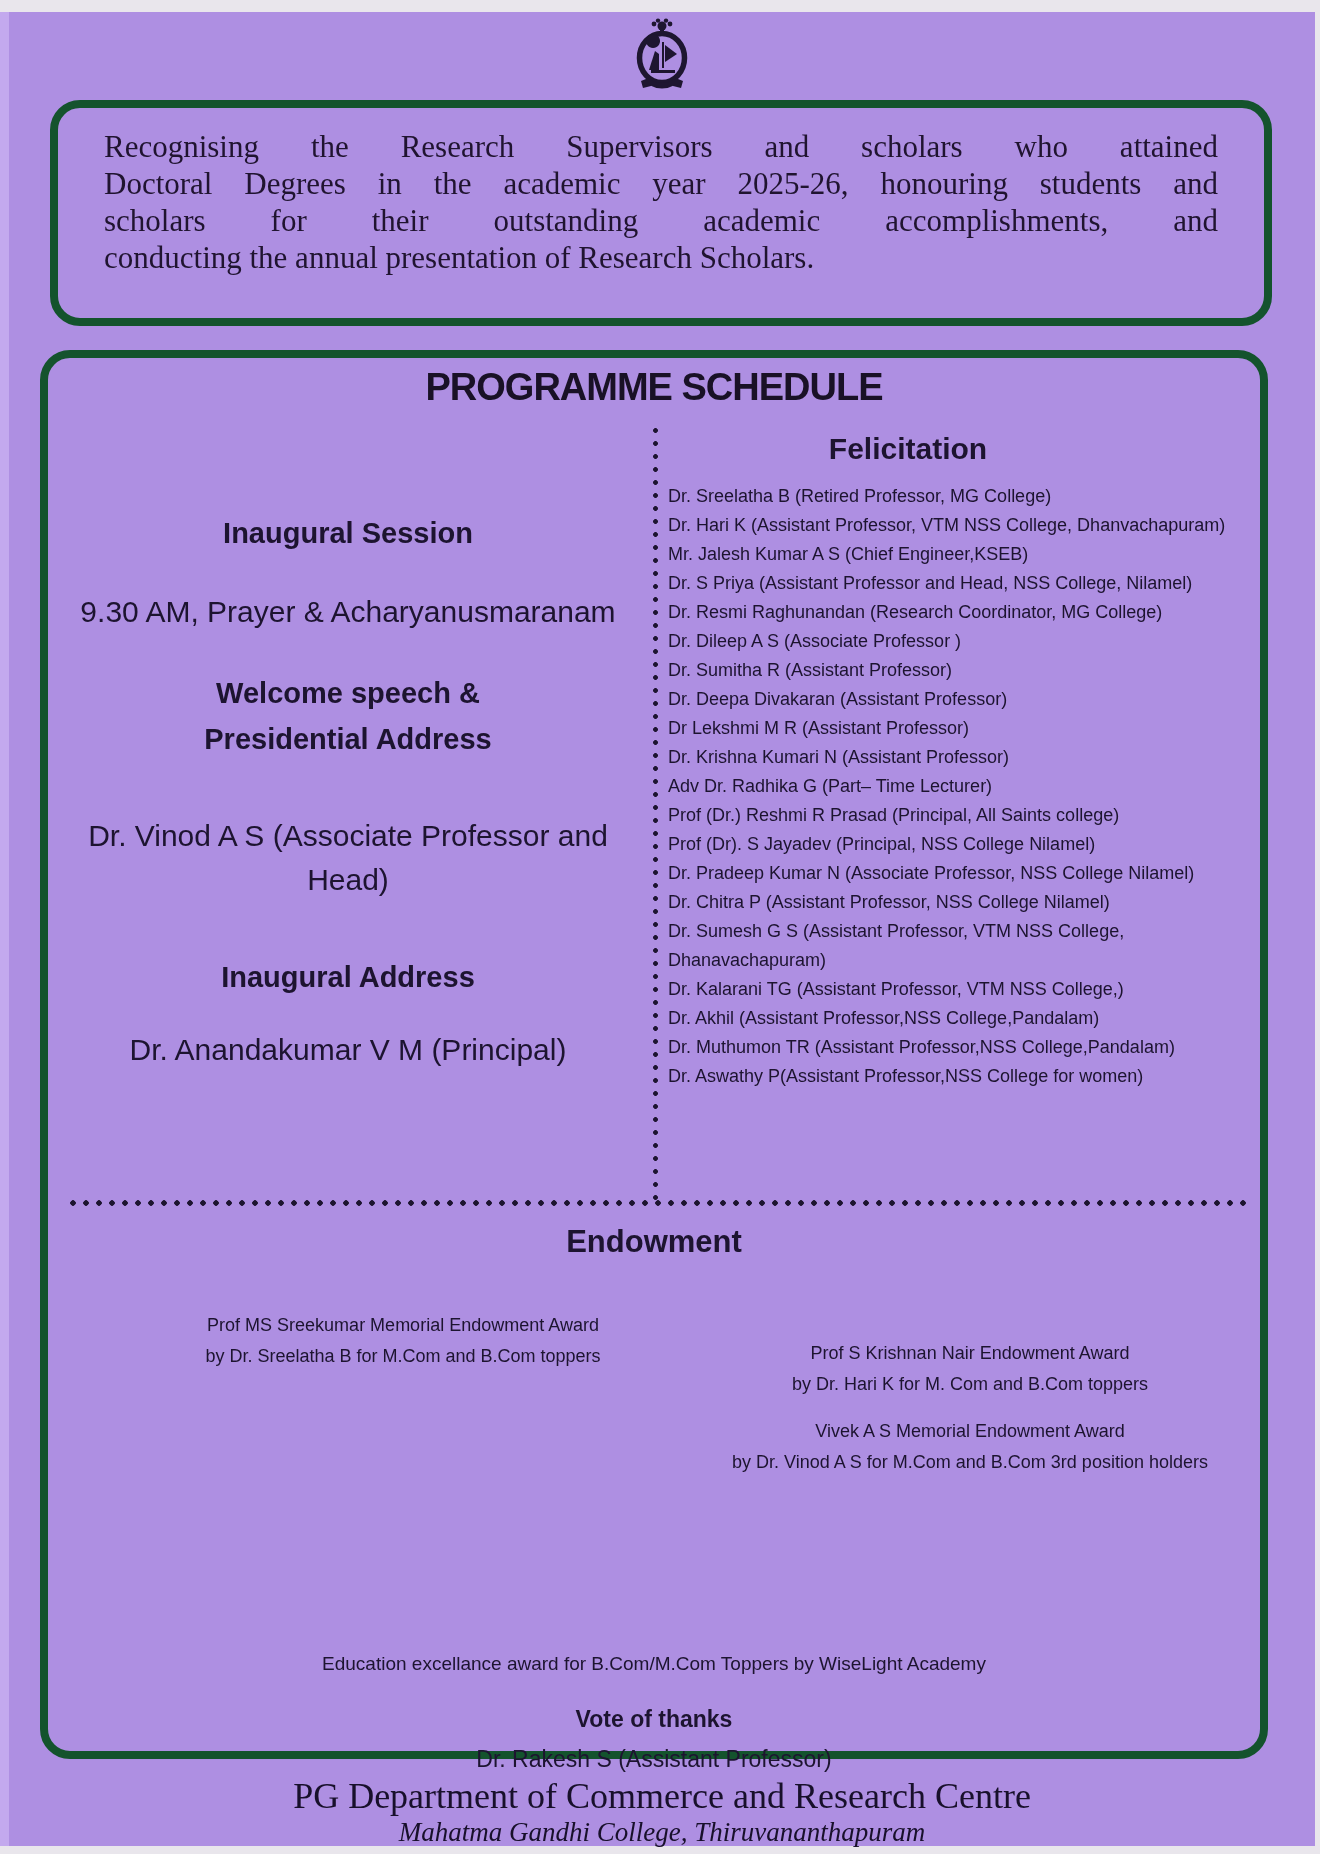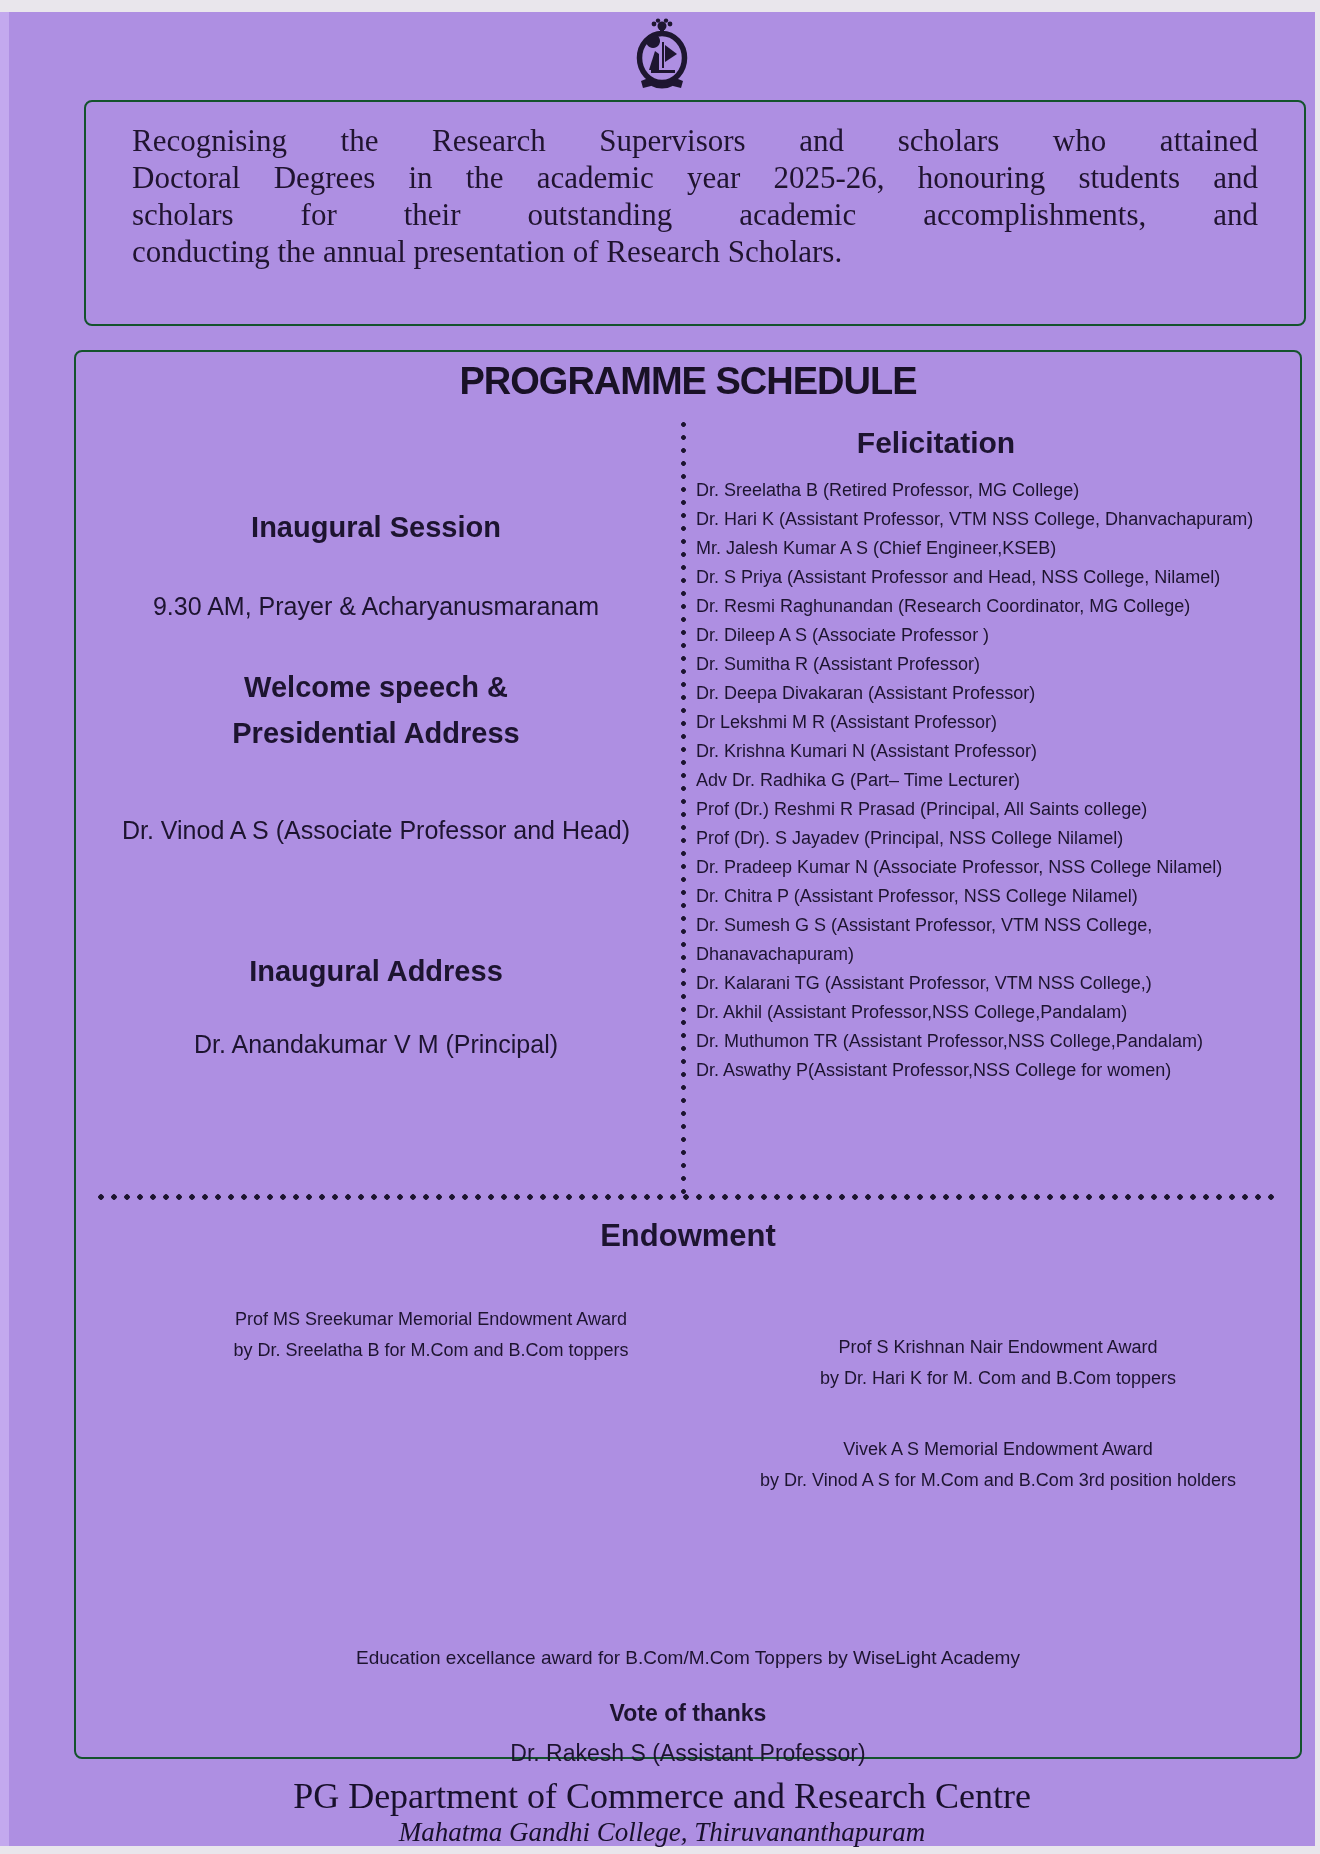--- a/index.html
+++ b/index.html
@@ -4,21 +4,21 @@
 <style>
   html,body{margin:0;padding:0;}
   body{width:1320px;height:1854px;position:relative;background:#e9e6ec;
        font-family:"Liberation Sans","DejaVu Sans",sans-serif;color:#1d1430;
        overflow:hidden;}
   .edge-left{position:absolute;left:0;top:12px;width:9px;bottom:8px;background:#c3a9ee;}
   .poster{position:absolute;left:9px;top:12px;right:5px;bottom:8px;background:#ae8fe2;}
 
   .logo{position:absolute;top:6px;left:50%;transform:translateX(-50%);width:62px;height:74px;}
 
-  .box{position:absolute;border:2px solid #14532d;border-radius:8px;background:transparent;box-sizing:border-box;margin-left:34px;}
+  .box{position:absolute;border:8px solid #14532d;border-radius:30px;background:transparent;box-sizing:border-box;}
   .intro-box{left:41px;top:88px;width:1222px;height:226px;padding:20px 46px;
              font-family:"Liberation Serif","DejaVu Serif",serif;font-size:31px;line-height:37px;
              color:#201430;}
   .intro-line{text-align:justify;text-align-last:justify;white-space:normal;}
   .intro-line.last{text-align-last:left;}
 
   .schedule-box{left:31px;top:338px;width:1228px;height:1409px;}
   .sched-title{position:absolute;top:8px;left:0;width:100%;text-align:center;
                font-family:Liberation Sans, sans-serif;font-weight:700;
                font-size:38px;letter-spacing:-1px;color:#191126;}
@@ -31,32 +31,32 @@
 
   .v-divider{position:absolute;left:605px;top:70px;width:5px;height:772px;
              background-image:radial-gradient(circle at 2.5px 2.5px,#1d1430 2.1px,rgba(0,0,0,0) 2.6px);
              background-size:5px 13px;background-repeat:repeat-y;}
   .h-divider{position:absolute;left:22px;top:842px;width:1182px;height:6px;
              background-image:radial-gradient(circle at 3px 3px,#1d1430 2.5px,rgba(0,0,0,0) 3px);
              background-size:13px 6px;background-repeat:repeat-x;}
 
   .lcol{position:absolute;left:20px;width:560px;text-align:center;}
   .lhead{font-weight:700;font-size:29px;line-height:46px;}
-  .lreg{font-size:25px;line-height:44px;}
+  .lreg{font-size:30px;line-height:44px;}
   .t-session{top:152px;} .t-prayer{top:232px;} .t-welcome{top:312px;}
   .t-speaker1{top:456px;} .t-inaug{top:596px;} .t-speaker2{top:670px;}
 
   .endow-heading{position:absolute;top:866px;left:0;width:100%;text-align:center;
                  font-weight:700;font-size:31px;}
   .award{position:absolute;text-align:center;font-size:18px;line-height:31px;}
   .award div{white-space:nowrap;}
   .award-1{left:55px;top:952px;width:600px;}
   .award-2{left:622px;top:980px;width:600px;}
   .award-3{left:55px;top:1048px;width:600px;}
-  .award-4{left:622px;top:1082px;width:600px;}
+  .award-4{left:622px;top:1058px;width:600px;}
 
   .special-award{position:absolute;top:1295px;left:0;width:100%;text-align:center;font-size:19px;}
   .vote-head{position:absolute;top:1348px;left:0;width:100%;text-align:center;font-weight:700;font-size:23px;}
   .vote-name{position:absolute;top:1388px;left:0;width:100%;text-align:center;font-size:23px;}
 
   .footer-1{position:absolute;top:1763px;left:0;width:100%;text-align:center;
             font-family:"Liberation Serif","DejaVu Serif",serif;font-size:36px;color:#18102b;}
   .footer-2{position:absolute;top:1805px;left:0;width:100%;text-align:center;
             font-family:"Liberation Serif","DejaVu Serif",serif;font-size:27px;color:#18102b;font-style:italic;}
 </style>

